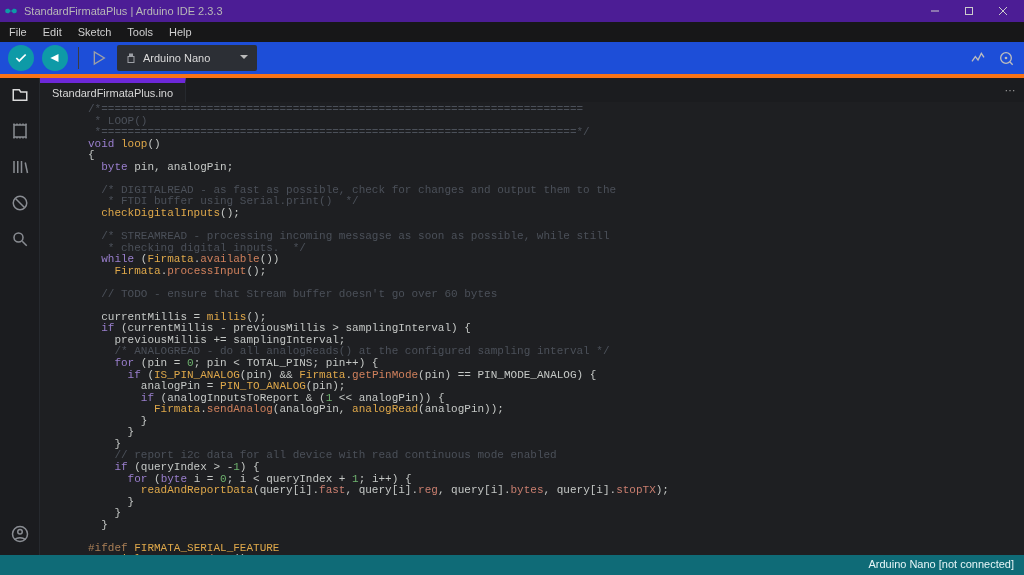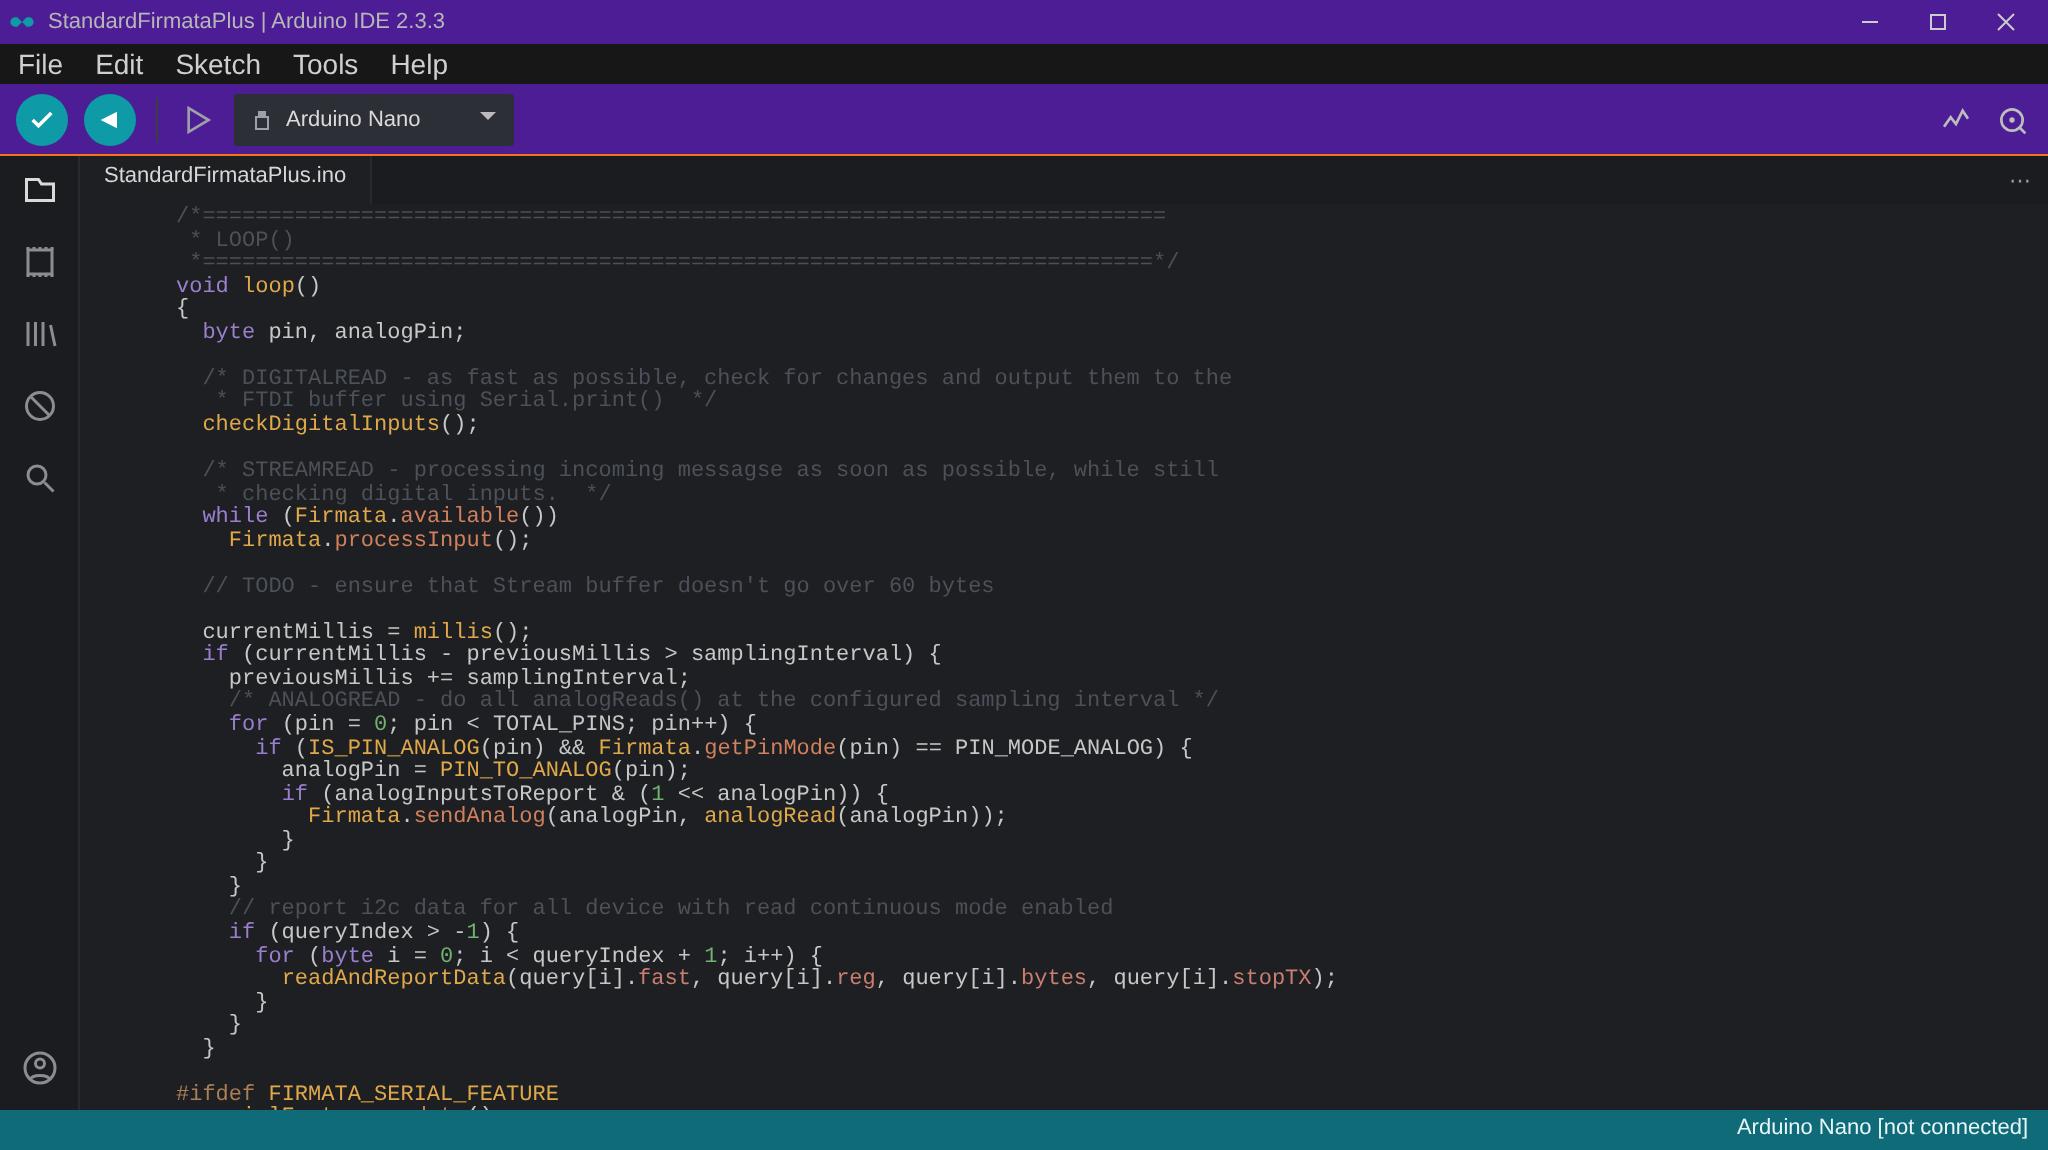--- a/index.html
+++ b/index.html
@@ -19,28 +19,28 @@
       color: #b7b7b7; font-size: 11px;
     }
     .titlebar .app-icon { width: 14px; height: 14px; margin-right: 6px; display:flex;align-items:center;justify-content:center;}
     .titlebar .title { flex: 1; }
     .win-controls { display: flex; gap: 0; }
     .win-btn { width: 34px; height: 22px; display:flex;align-items:center;justify-content:center; color:#bcbcbc;}
     
     .menubar {
       height: 20px; background: #171718;
       display:flex; align-items:center; padding: 0 2px; gap:2px;
-      color: #cfcfcf; font-size: 14px;
+      color: #cfcfcf; font-size: 11px;
     }
     .menu-item { padding: 2px 7px; cursor: pointer; }
     
     .toolbar {
-      height: 36px; background: #4c1d95;
+      height: 36px; background: #1d4ed8;
       display:flex; align-items:center; padding: 0 8px; gap:8px;
-      border-bottom: 1px solid #f97316;
+      border-bottom: 4px solid #f97316;
     }
     .circ-btn {
       width:26px;height:26px;border-radius:50%;
       background:#0e9aa7;display:flex;align-items:center;justify-content:center;
       color:#fff;cursor:pointer;
     }
     .vert-sep { width:1px; height:22px; background:#3a3d42; margin:0 2px;}
     .board-select {
       height:26px; min-width:140px; background:#2c2f35; border-radius:2px;
       display:flex;align-items:center; padding:0 8px; gap:6px; cursor:pointer;
@@ -55,21 +55,21 @@
       width:40px; background:#1b1c1f; border-right:1px solid #26292e;
       display:flex; flex-direction:column; align-items:center; padding-top:6px; gap:14px;
     }
     .side-icon { width:22px; height:22px; display:flex;align-items:center;justify-content:center; color:#8a8d93; cursor:pointer;}
     .side-icon.active { color:#dadada; }
     .side-bottom { margin-top:auto; margin-bottom:10px; }
     .tab {
       padding: 4px 12px; font-size:11px; color:#d7d7d7;
       background:#1e1f22; border-right:1px solid #26292e; cursor:pointer;
     }
-    .tab.active { background:#1e1f22; border-top: 1px solid #6d28d9; margin-top:-1px;}
+    .tab.active { background:#1e1f22; border-top: 6px solid #6d28d9; margin-top:-1px;}
     .tab-overflow { margin-left:auto; width:28px; display:flex;align-items:center;justify-content:center;color:#9a9a9a;cursor:pointer;}
     
     .mainrow { flex:1; display:flex; overflow:hidden; }
     .editor {
       flex:1; background:#1e1f22; overflow:hidden;
       font-family: Consolas, "Courier New", monospace; font-size:11px; line-height:1.05;
       position:relative;
     }
     .gutter {
       position:absolute; left:0; top:0; bottom:0; width:40px;

